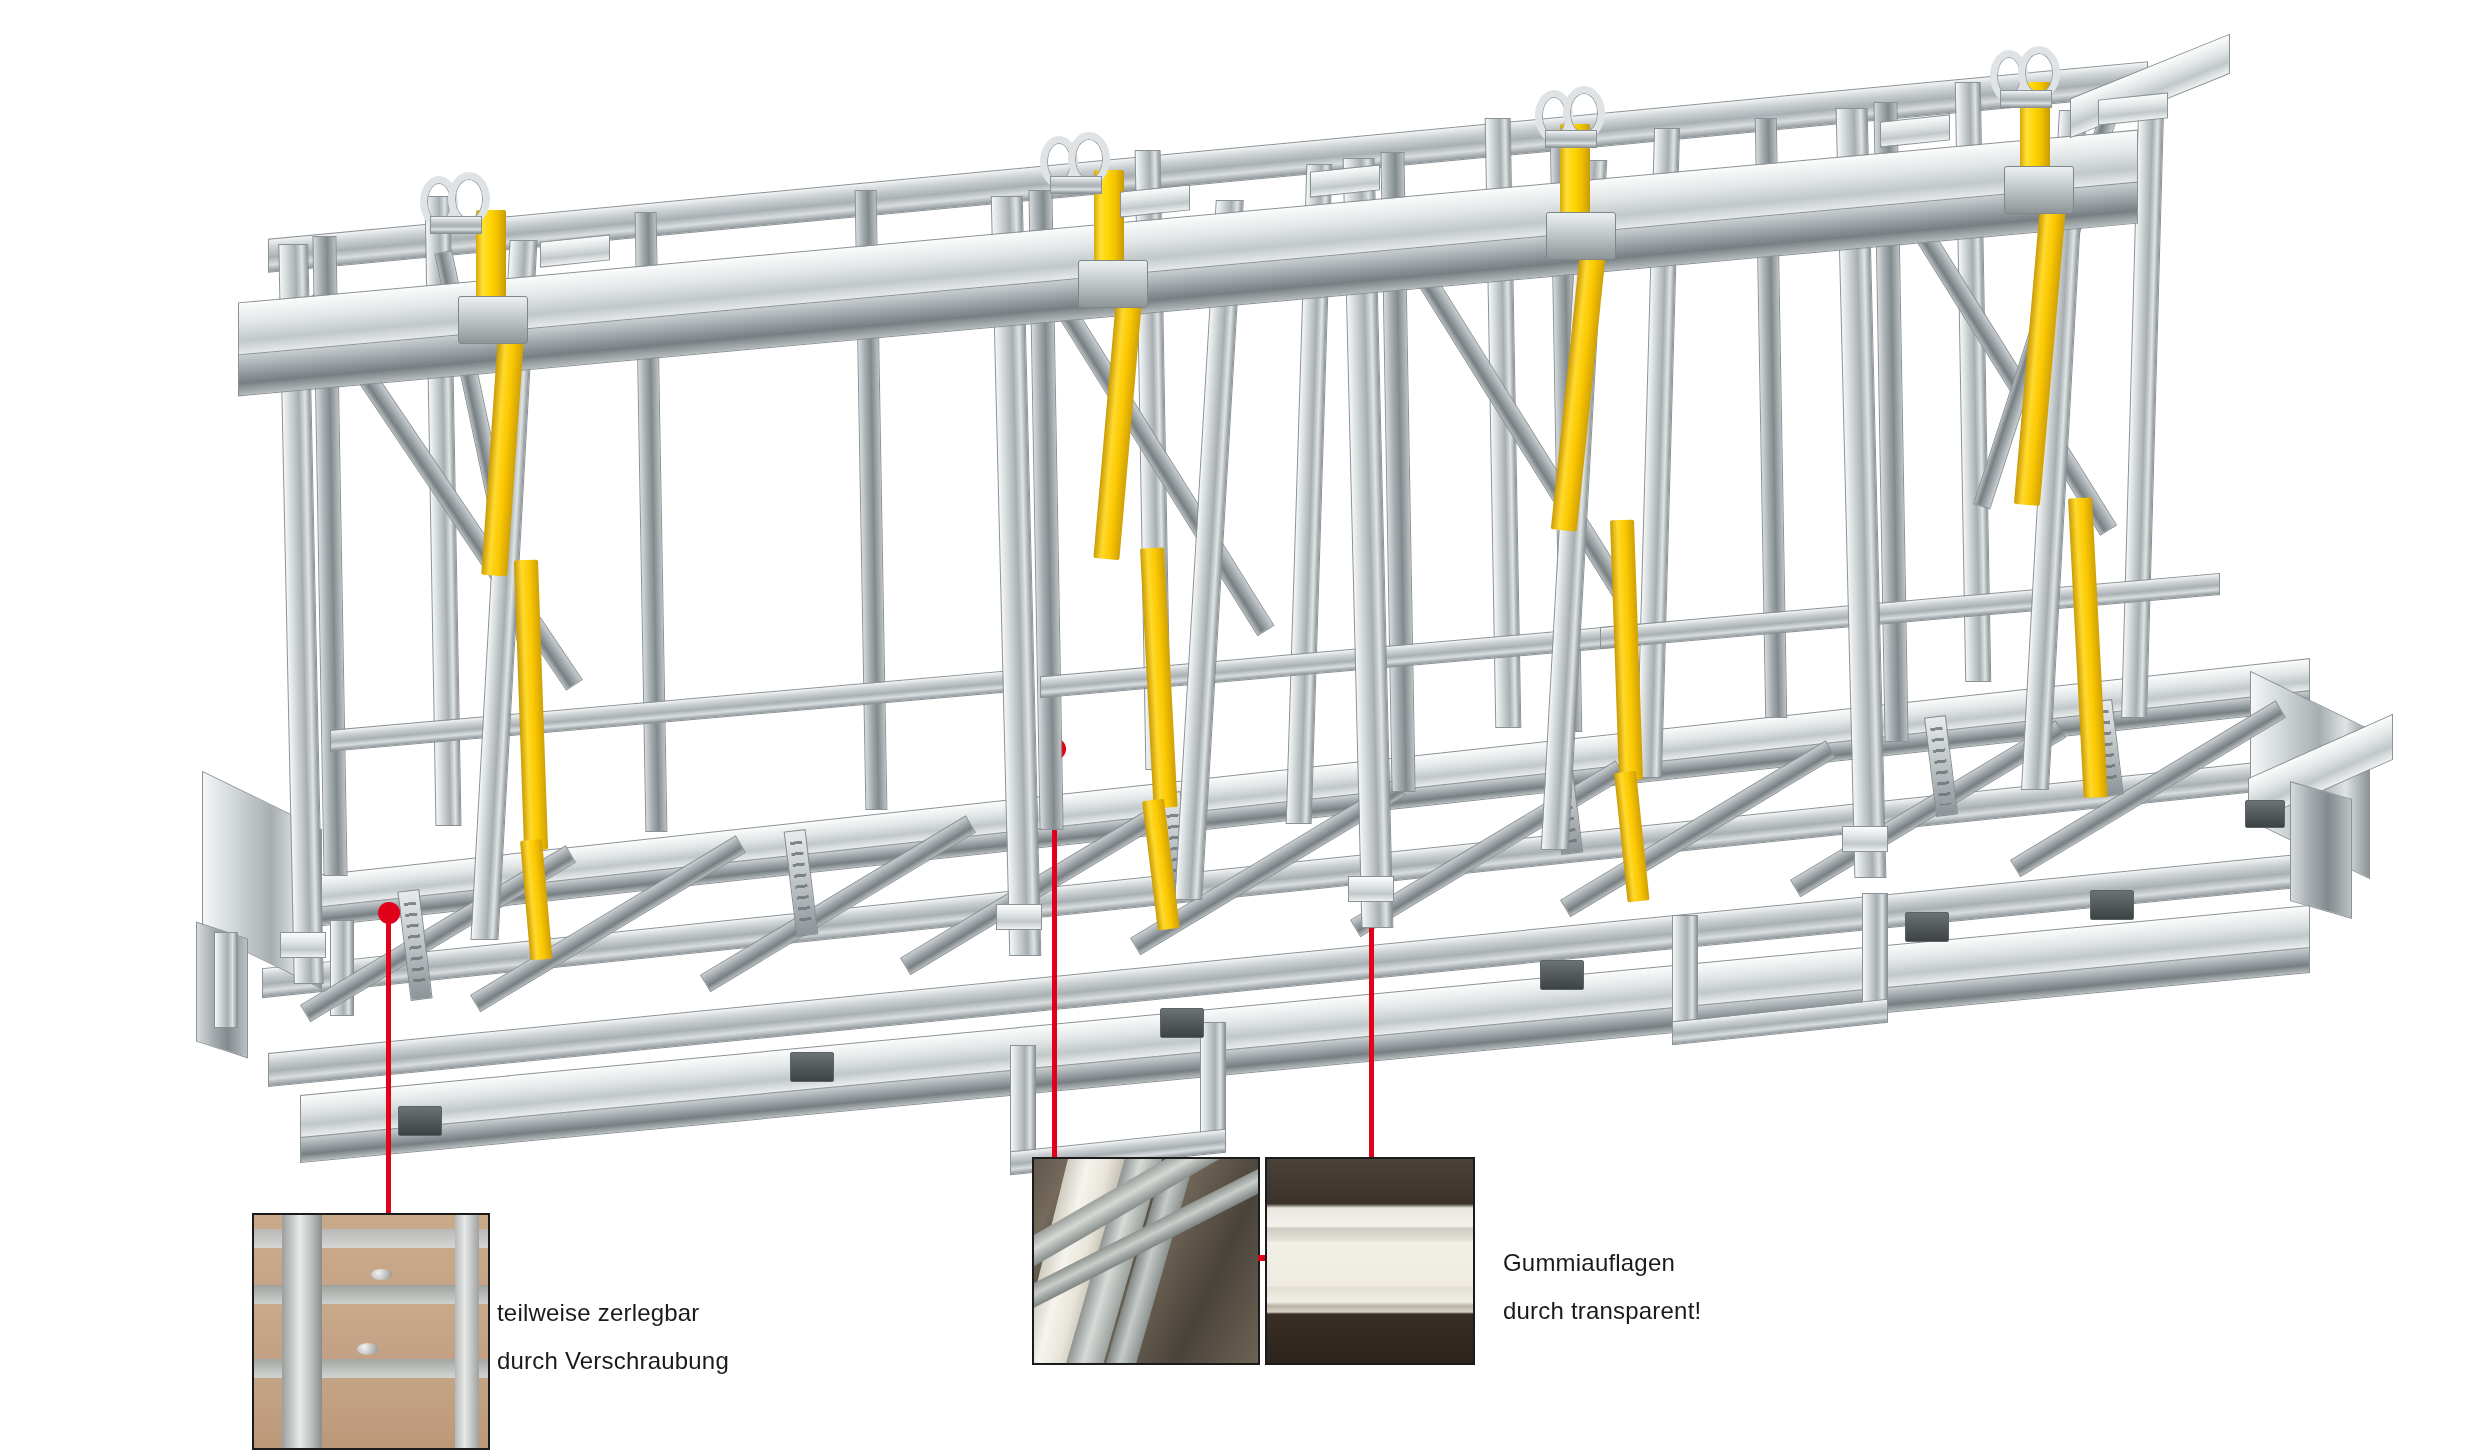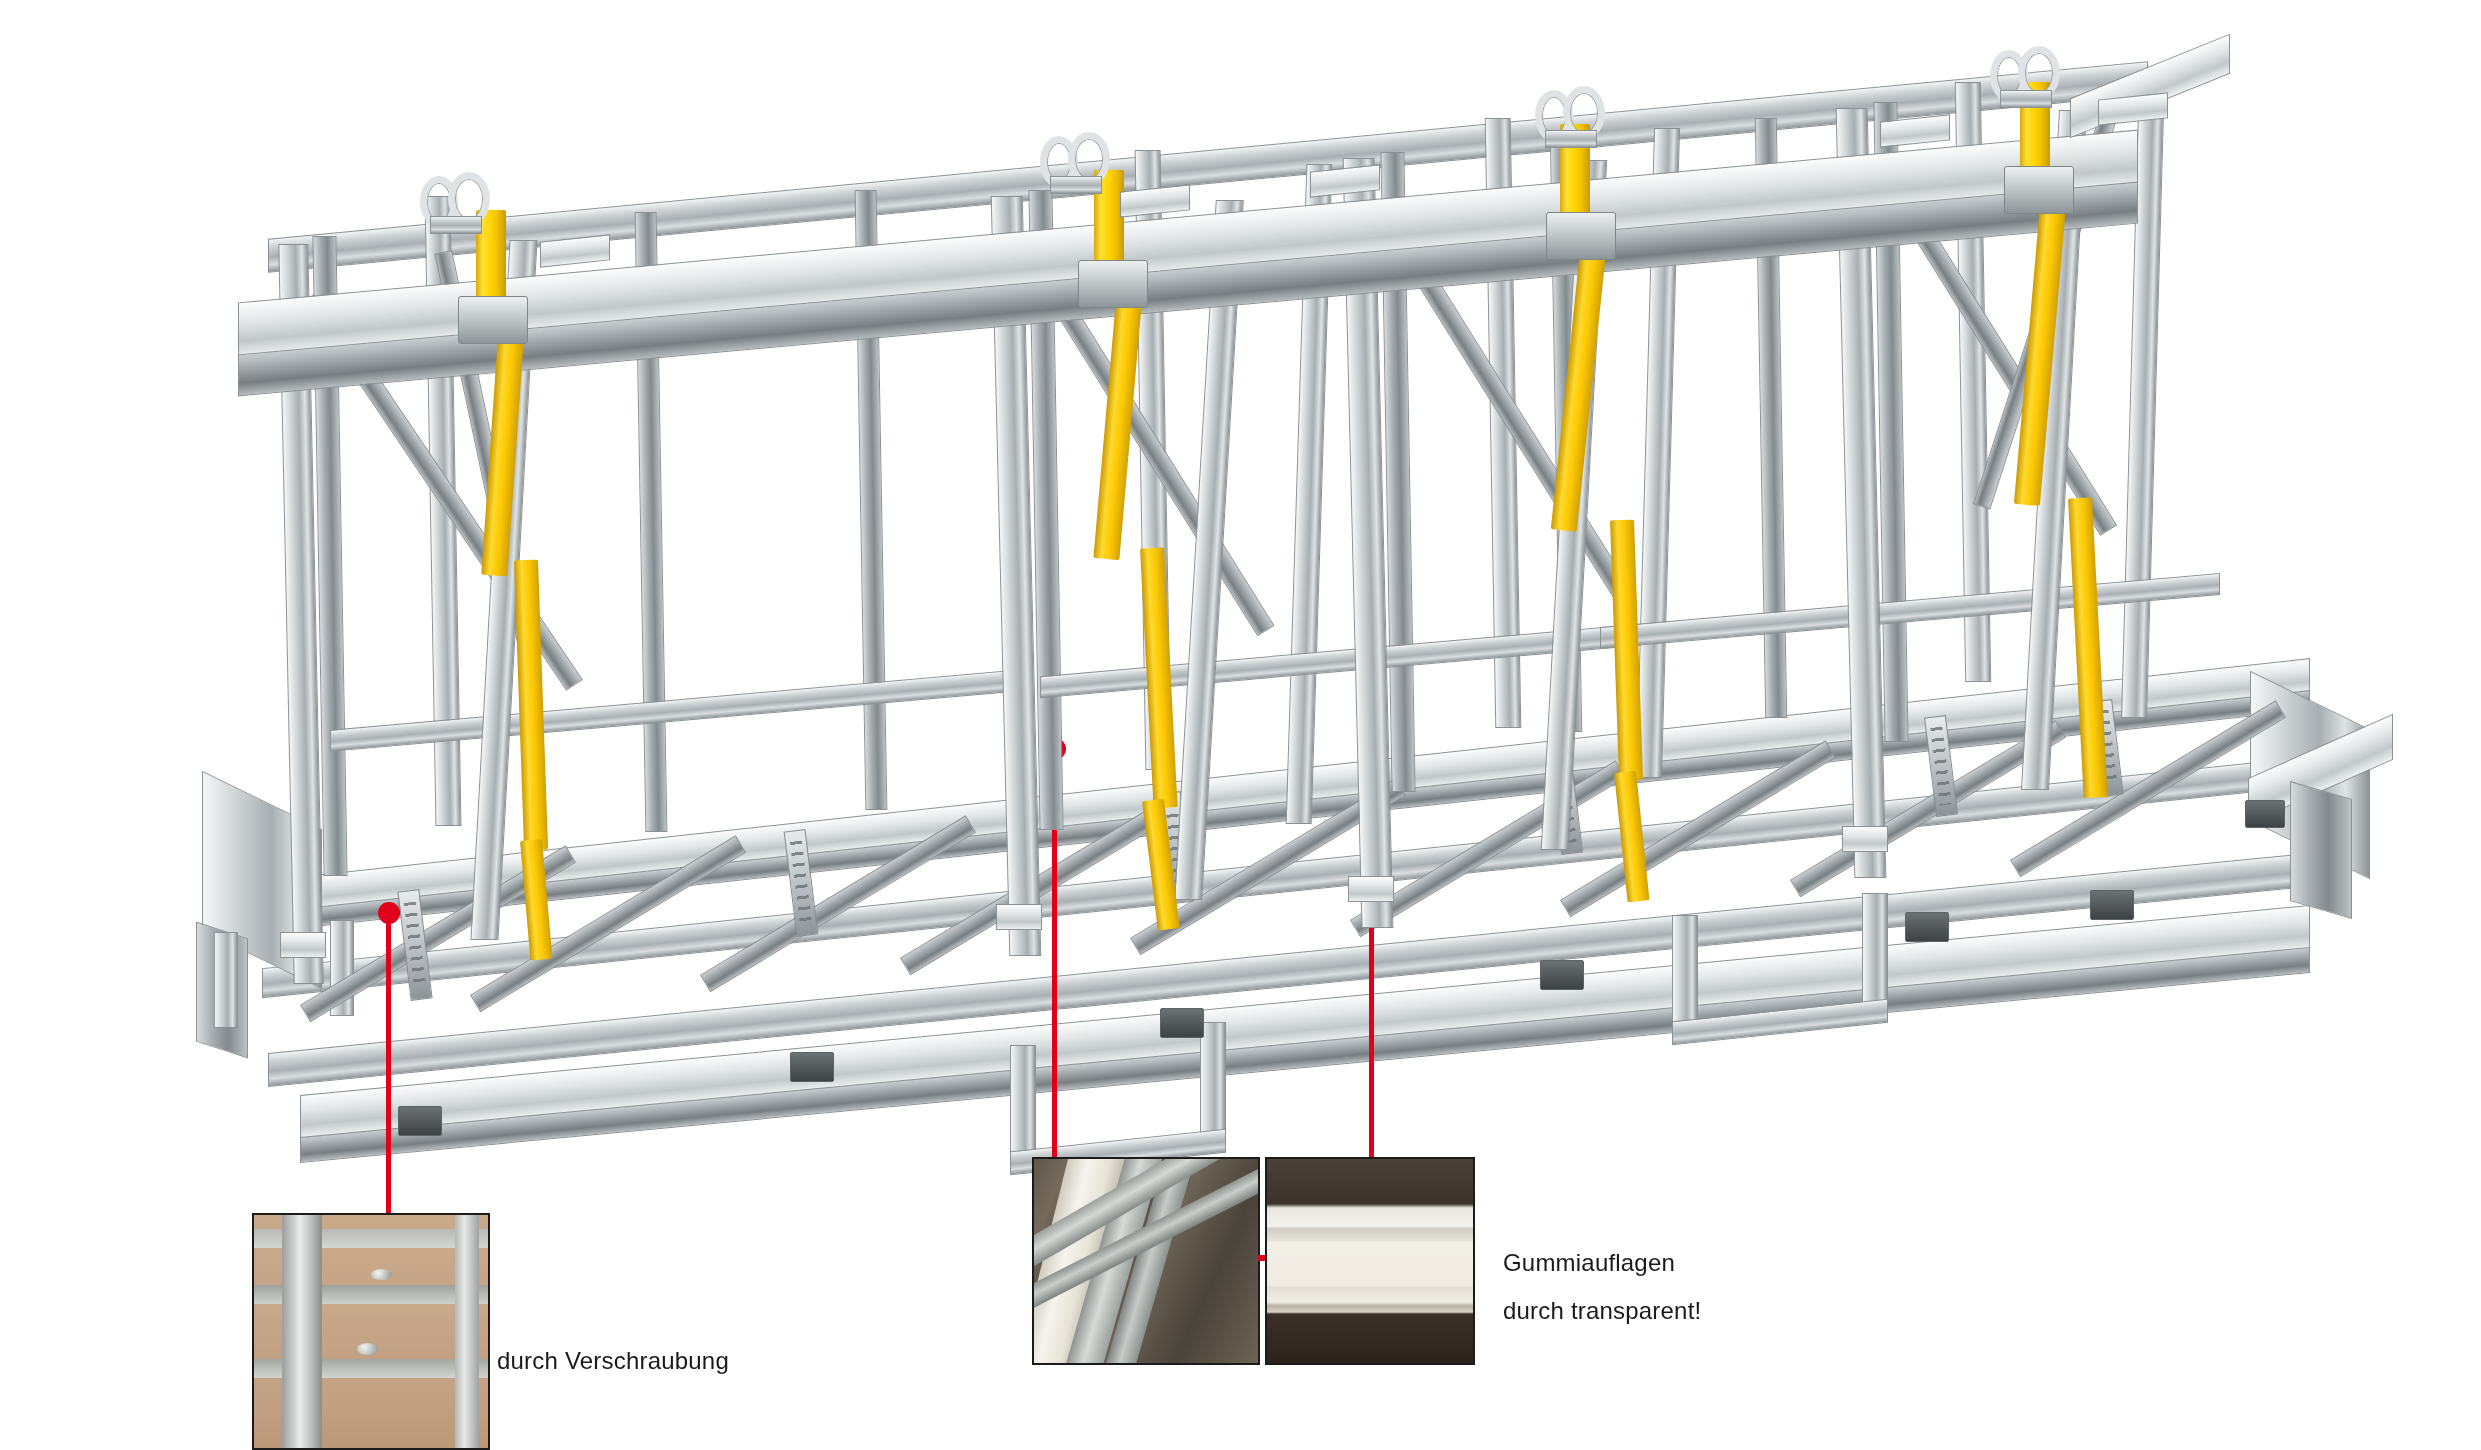--- a/index.html
+++ b/index.html
@@ -222,20 +222,21 @@
   <div class="cal-dot" style="left:378px;top:902px;"></div>
   <div class="cal-line" style="left:386px;top:913px;height:302px;"></div>
   <div class="photo" style="left:252px;top:1213px;width:238px;height:237px;">
     <div class="ph1">
       <div class="post"></div>
       <div class="rail"></div>
       <div class="bolt" style="left:50%;top:23%;"></div>
       <div class="bolt" style="left:44%;top:55%;"></div>
     </div>
   </div>
+  <div class="cap" style="left:497px;top:1298px;">teilweise zerlegbar</div>
   <div class="cap" style="left:497px;top:1346px;">durch Verschraubung</div>
 
   <div class="cal-dot" style="left:1044px;top:738px;"></div>
   <div class="cal-line" style="left:1052px;top:749px;height:408px;"></div>
 
   <div class="cal-dot" style="left:1361px;top:808px;"></div>
   <div class="cal-line" style="left:1369px;top:819px;height:338px;"></div>
 
   <div class="photo" style="left:1032px;top:1157px;width:228px;height:208px;">
     <div class="ph2">

